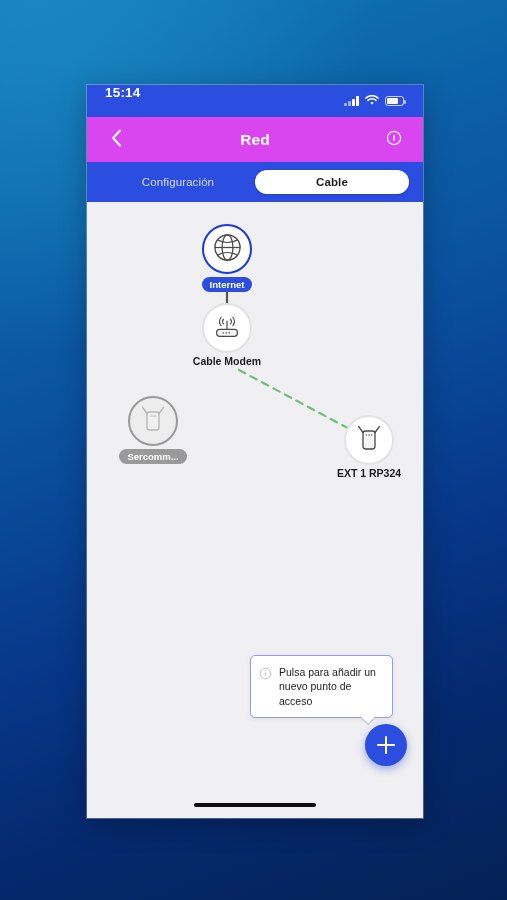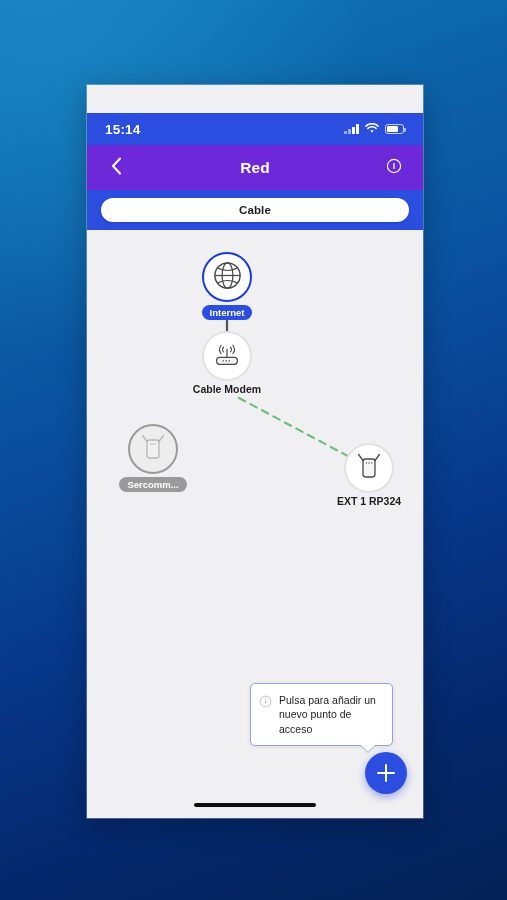--- a/index.html
+++ b/index.html
@@ -18,23 +18,22 @@
   #phone {
     position:absolute; left:87px; top:85px; width:336px; height:733px;
     background:#f0f0f2;
     overflow:hidden;
     box-shadow:0 0 0 1px rgba(255,255,255,0.28), 0 6px 26px rgba(0,0,0,0.28);
   }
 
   
   #statusbar {
     height:32px; background:#2b4de0;
-    display:flex; align-items:center; justify-content:space-between;
+    display:flex; justify-content:space-between;
     padding:0 19px 0 18px;
-    margin-top:28px;
   }
   #clock { color:#fff; font-size:13.5px; font-weight:bold; letter-spacing:.2px; }
   #status-icons { display:flex; align-items:center; gap:6px; }
   .bars { display:flex; align-items:flex-end; gap:1.5px; height:10px; }
   .bars i { display:block; width:2.6px; background:#fff; border-radius:.5px; }
   .bars i:nth-child(1){ height:3.5px; opacity:.55; }
   .bars i:nth-child(2){ height:5.5px; opacity:.55; }
   .bars i:nth-child(3){ height:7.5px; }
   .bars i:nth-child(4){ height:10px; }
   .battery {
@@ -42,21 +41,21 @@
     border-radius:3px; position:relative; padding:1.3px;
   }
   .battery::after{
     content:""; position:absolute; right:-3.2px; top:3px; width:1.8px; height:4px;
     background:rgba(255,255,255,.6); border-radius:0 1px 1px 0;
   }
   .battery span{ display:block; height:100%; width:76%; background:#fff; border-radius:1.2px; }
 
   
   #navbar {
-    height:45px; background:#6d28d9; position:relative;
+    height:45px; background:#d946ef; position:relative;
     display:flex; align-items:center; justify-content:center;
   }
   #nav-title { color:#fff; font-size:15.5px; font-weight:bold; }
   #back-btn {
     position:absolute; left:12px; top:0; height:45px; width:34px;
     display:flex; align-items:center; justify-content:center; cursor:pointer;
   }
   #info-btn {
     position:absolute; right:12px; top:0; height:45px; width:34px;
     display:flex; align-items:center; justify-content:center; cursor:pointer;
@@ -184,20 +183,21 @@
       <span>
         <svg width="16" height="16" viewBox="0 0 16 16">
           <circle cx="8" cy="8" r="6.6" stroke="#ffffff" stroke-width="1.2" fill="none"></circle>
           <rect x="7.4" y="5" width="1.3" height="6" rx=".6" fill="#fff"></rect>
         </svg>
       </span>
     </div>
   </div>
 
   <div id="tabs">
+    <div class="tab">Configuración</div>
     <div class="tab active">Cable</div>
   </div>
 
   <div id="map">
 
     <svg id="map-svg">
       <line x1="140" y1="75" x2="140" y2="104" stroke="#555555" stroke-width="2.2"></line>
       <line x1="152" y1="168" x2="272" y2="232" stroke="#6fbf7a" stroke-width="2.2" stroke-dasharray="7 6" stroke-linecap="round"></line>
     </svg>
 

